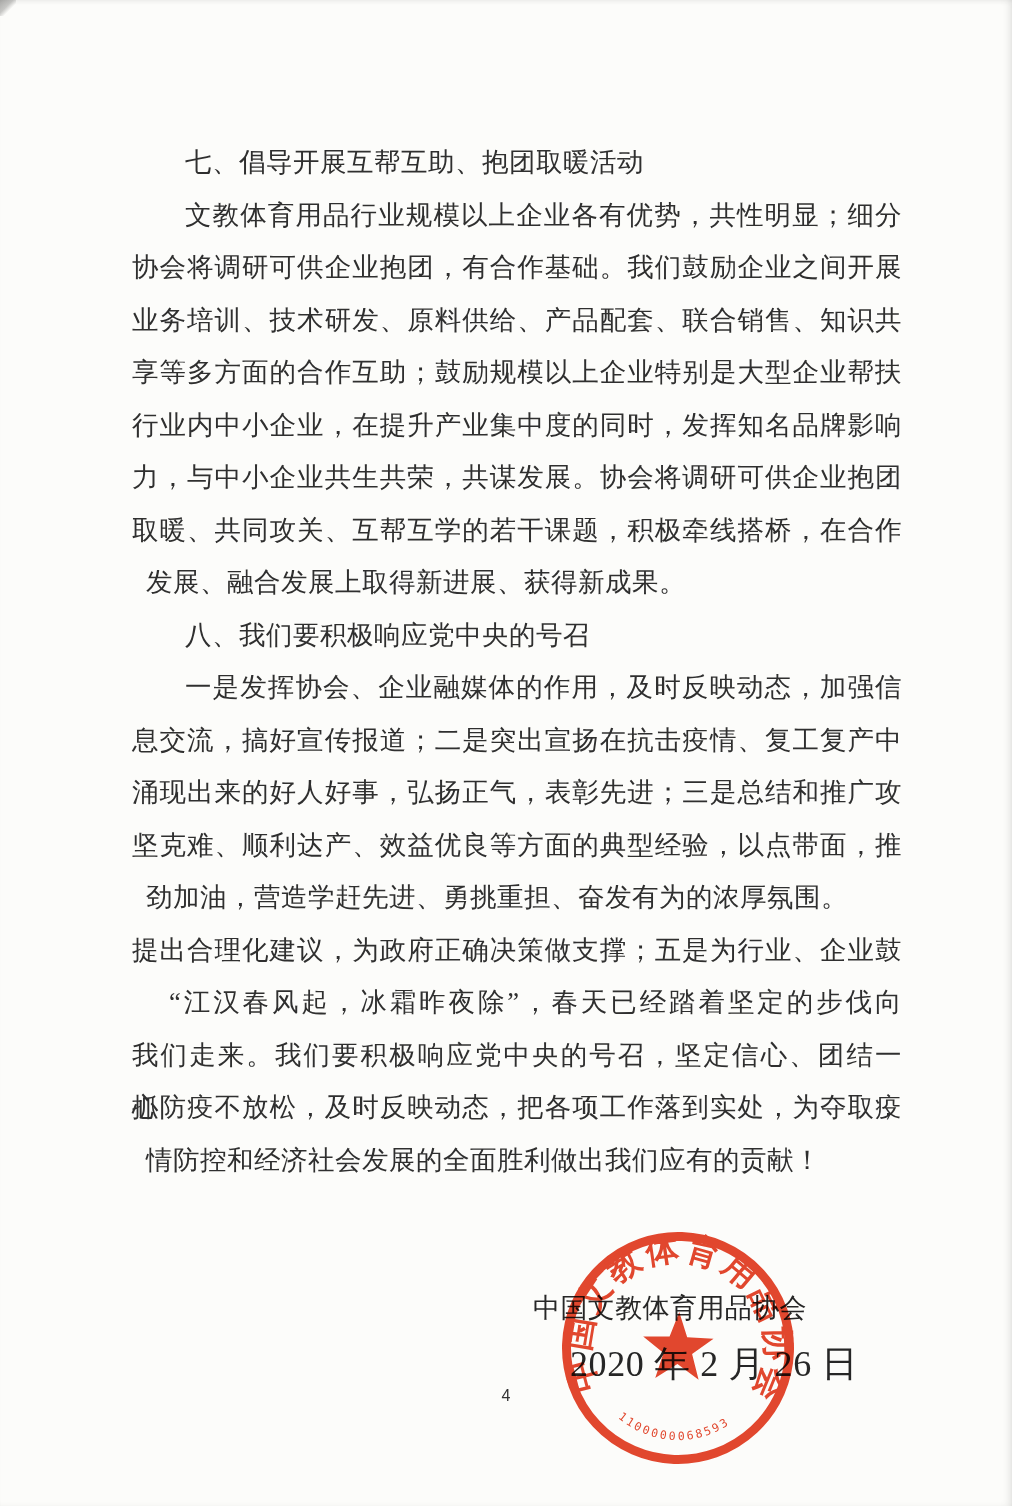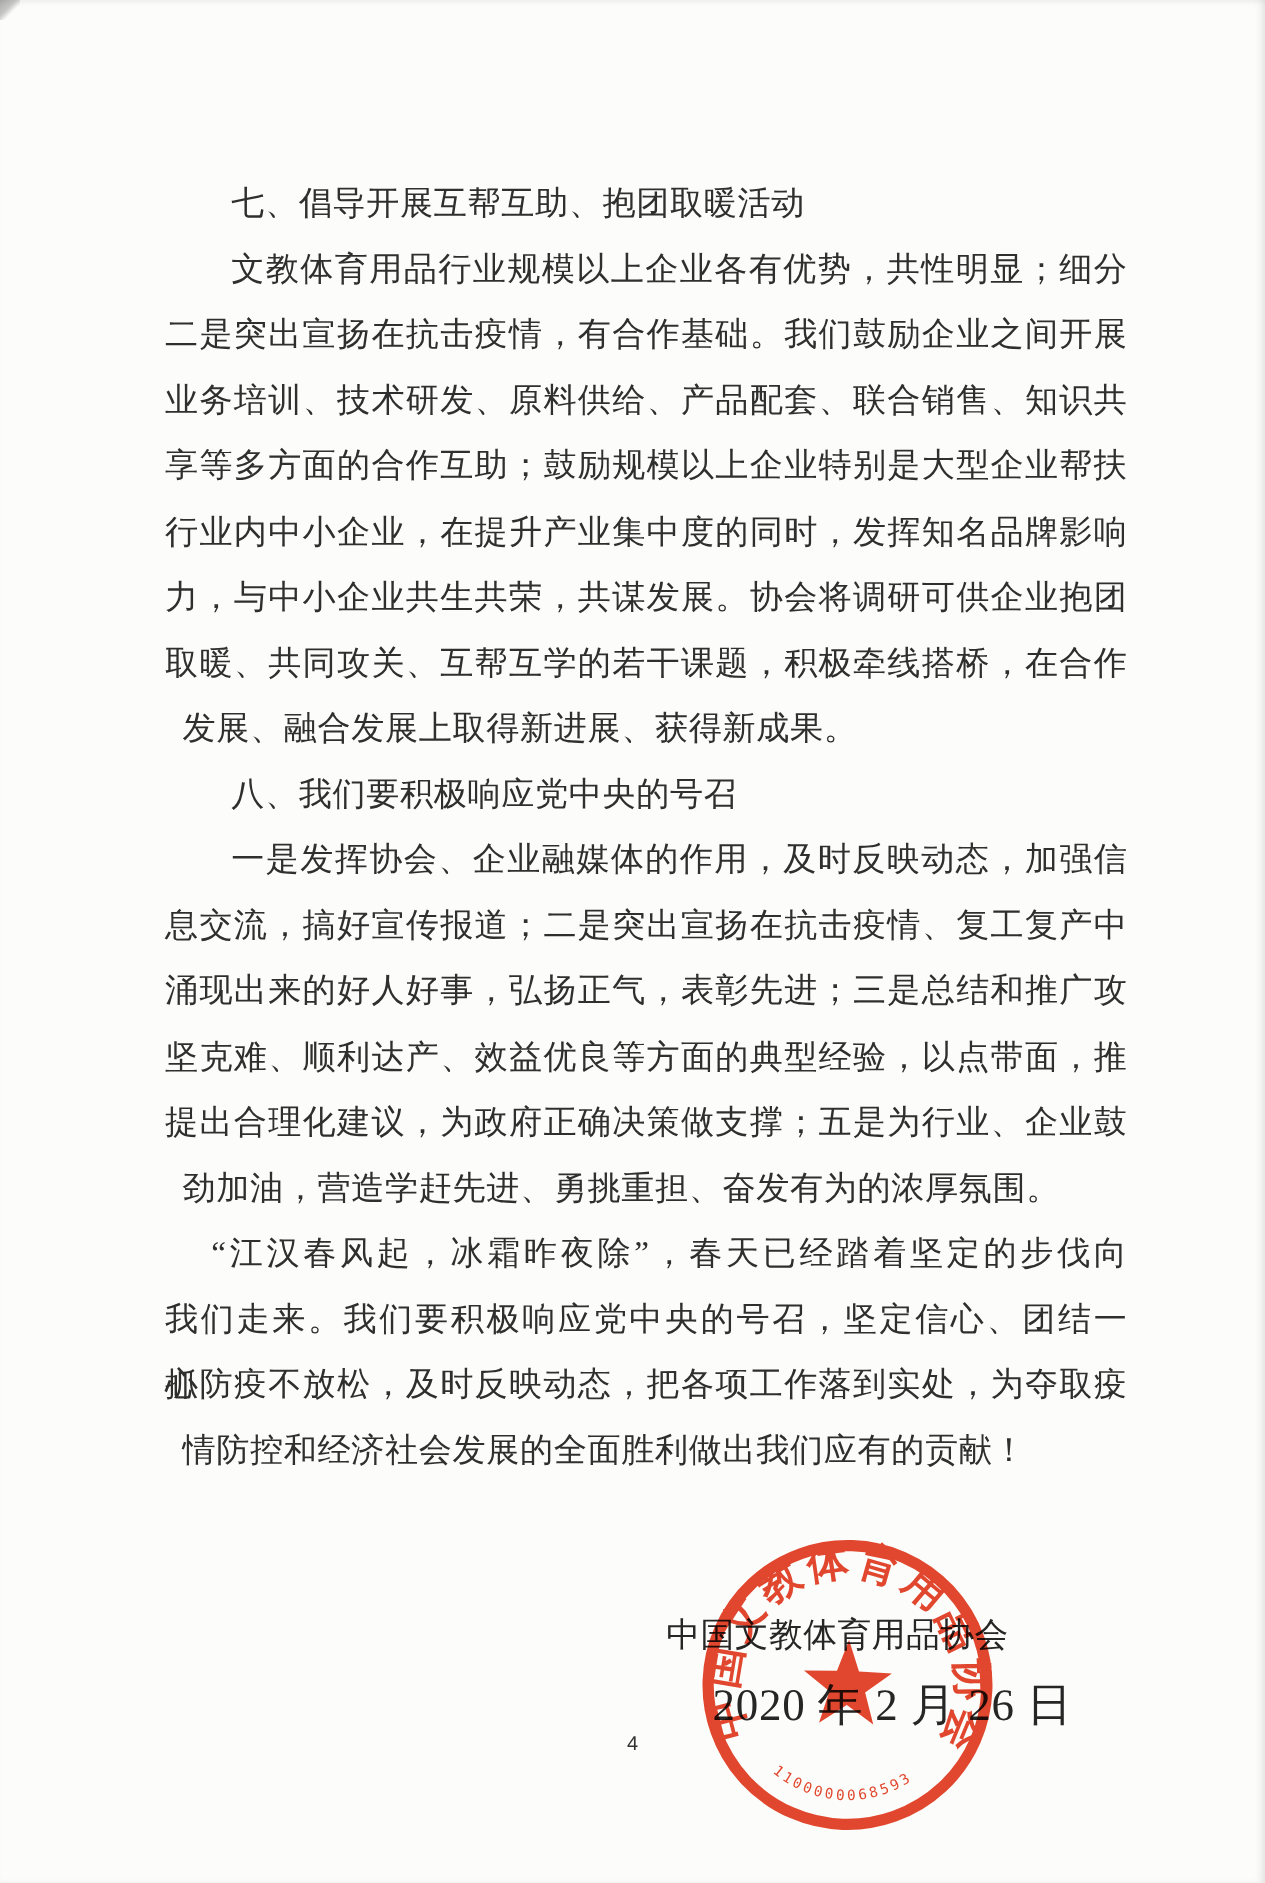--- a/index.html
+++ b/index.html
@@ -72,35 +72,35 @@
 </head>
 <body>
 
 <div class="page">
 
   <div class="corner-speck"></div>
 
   <main class="body-text">
     <div class="line heading">七、倡导开展互帮互助、抱团取暖活动</div>
     <div class="line j ind">文教体育用品行业规模以上企业各有优势，共性明显；细分</div>
-    <div class="line j">二是突出宣扬在抗击疫情，有合作基础。我们鼓励企业之间开展</div>
+    <div class="line j">协会将调研可供企业抱团，有合作基础。我们鼓励企业之间开展</div>
     <div class="line j">业务培训、技术研发、原料供给、产品配套、联合销售、知识共</div>
     <div class="line j">享等多方面的合作互助；鼓励规模以上企业特别是大型企业帮扶</div>
     <div class="line j">行业内中小企业，在提升产业集中度的同时，发挥知名品牌影响</div>
     <div class="line j">力，与中小企业共生共荣，共谋发展。协会将调研可供企业抱团</div>
     <div class="line j">取暖、共同攻关、互帮互学的若干课题，积极牵线搭桥，在合作</div>
     <div class="line jl">发展、融合发展上取得新进展、获得新成果。</div>
 
     <div class="line heading">八、我们要积极响应党中央的号召</div>
     <div class="line j ind">一是发挥协会、企业融媒体的作用，及时反映动态，加强信</div>
     <div class="line j">息交流，搞好宣传报道；二是突出宣扬在抗击疫情、复工复产中</div>
     <div class="line j">涌现出来的好人好事，弘扬正气，表彰先进；三是总结和推广攻</div>
     <div class="line j">坚克难、顺利达产、效益优良等方面的典型经验，以点带面，推</div>
+    <div class="line jl">劲加油，营造学赶先进、勇挑重担、奋发有为的浓厚氛围。</div>
     <div class="line j">提出合理化建议，为政府正确决策做支撑；五是为行业、企业鼓</div>
-    <div class="line jl">劲加油，营造学赶先进、勇挑重担、奋发有为的浓厚氛围。</div>
 
     <div class="line j ind-q">“江汉春风起，冰霜昨夜除”，春天已经踏着坚定的步伐向</div>
     <div class="line j">我们走来。我们要积极响应党中央的号召，坚定信心、团结一心，</div>
     <div class="line j">抓防疫不放松，及时反映动态，把各项工作落到实处，为夺取疫</div>
     <div class="line jl">情防控和经济社会发展的全面胜利做出我们应有的贡献！</div>
   </main>
 
   <div class="seal">
     <svg viewBox="0 0 240 240" aria-hidden="true">
       <circle class="ring" cx="120" cy="120" r="111.5"></circle>

